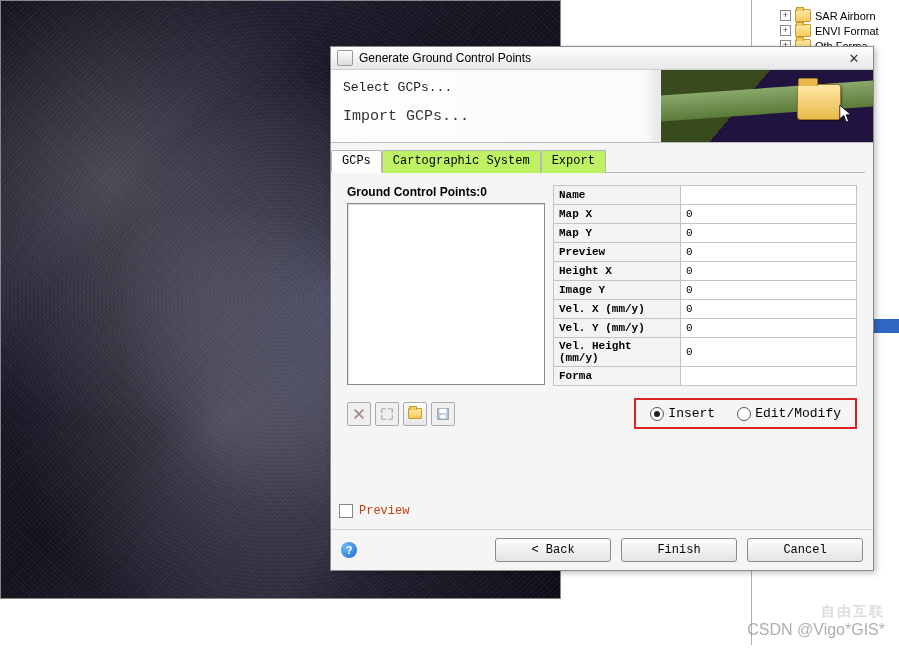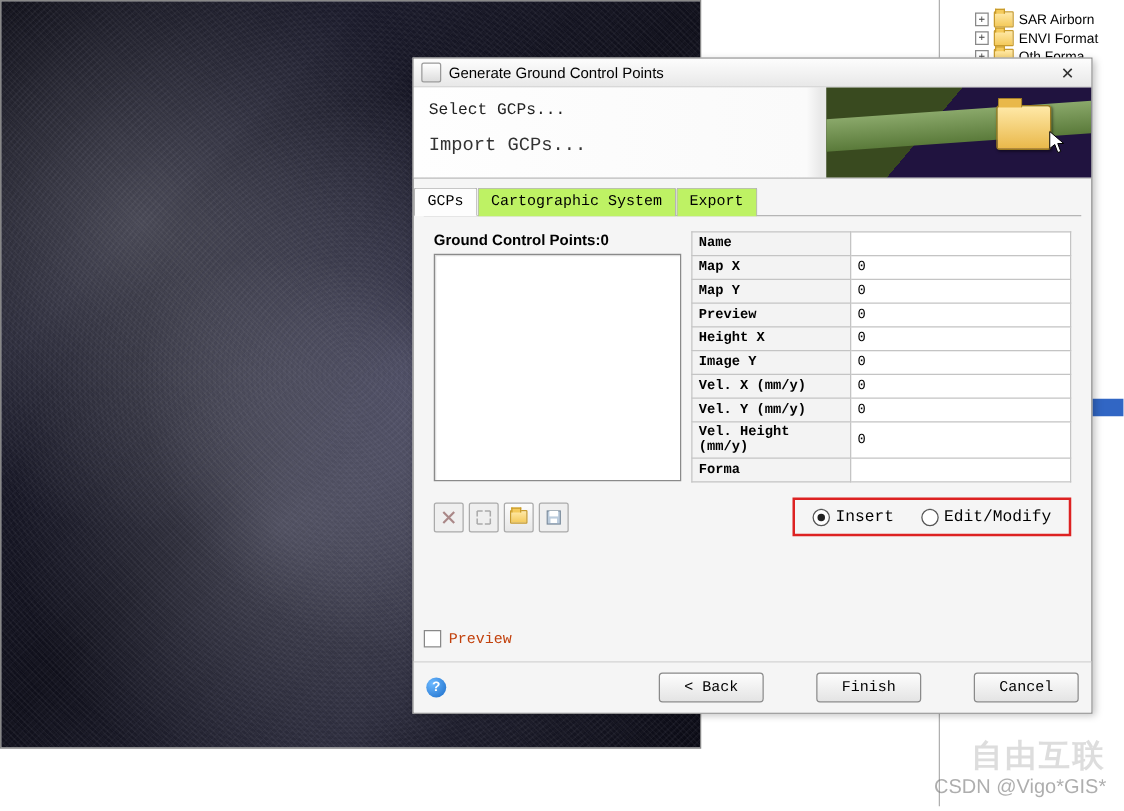--- a/index.html
+++ b/index.html
@@ -217,27 +217,26 @@
     color:#fff;display:flex;align-items:center;justify-content:center;
     font-size:11px;font-weight:bold;
   }
   .footer .spring{flex:1}
   .dlg-btn{
     min-width:66px;height:22px;
     border:1px solid #8a8a8a;border-radius:3px;
     background:linear-gradient(#fdfdfd,#e4e4e4);
     font-family:"Courier New",monospace;font-size:12px;
     display:flex;align-items:center;justify-content:center;
-    padding:0 8px;
-    margin-left:32px;
+    padding:0 24px;
   }
 
   .watermark1{
     position:absolute;right:14px;bottom:28px;
-    font-size:25px;color:rgba(120,120,120,0.25);font-weight:bold;letter-spacing:2px;
+    font-size:14px;color:rgba(120,120,120,0.25);font-weight:bold;letter-spacing:2px;
     font-family:"SimHei",Arial,sans-serif;
   }
   .watermark2{
     position:absolute;right:14px;bottom:10px;
     font-size:16px;color:rgba(120,120,120,0.6);
   }
 </style>
 </head>
 <body>
 

